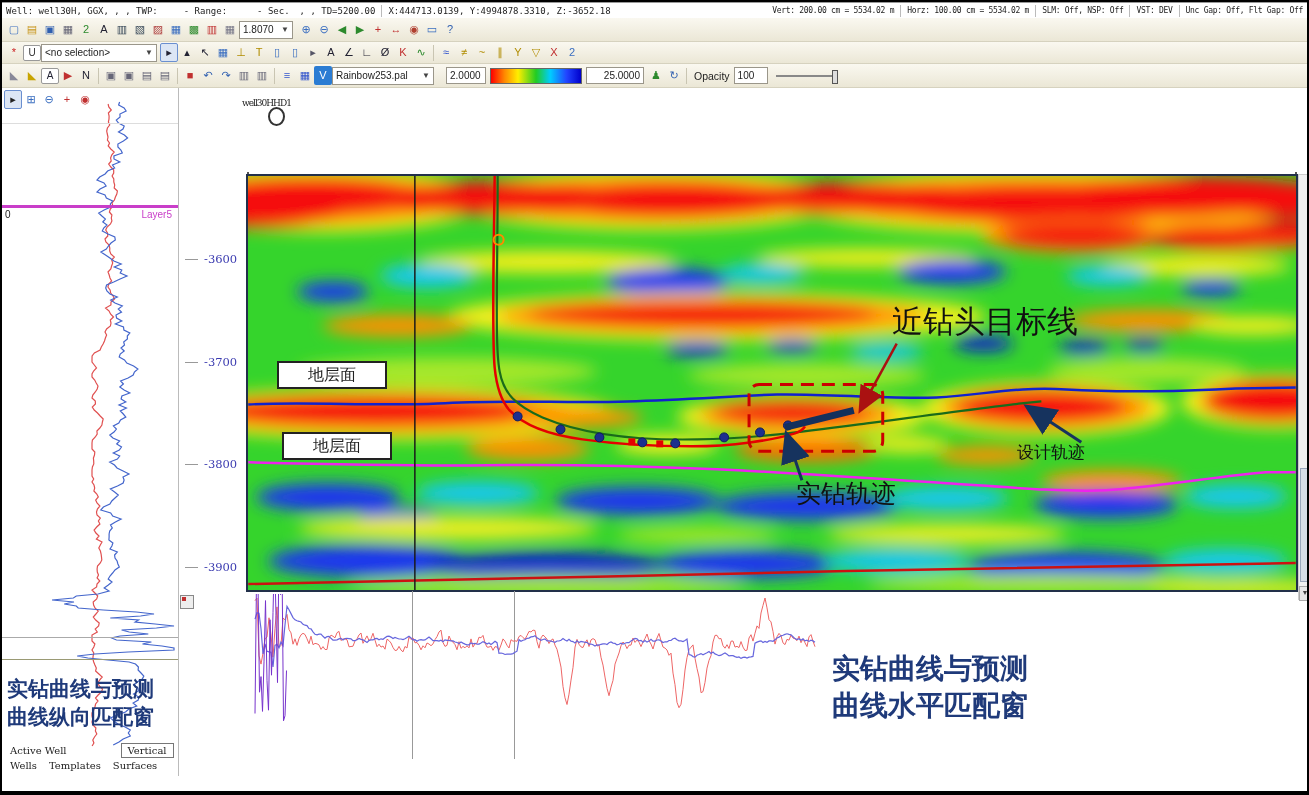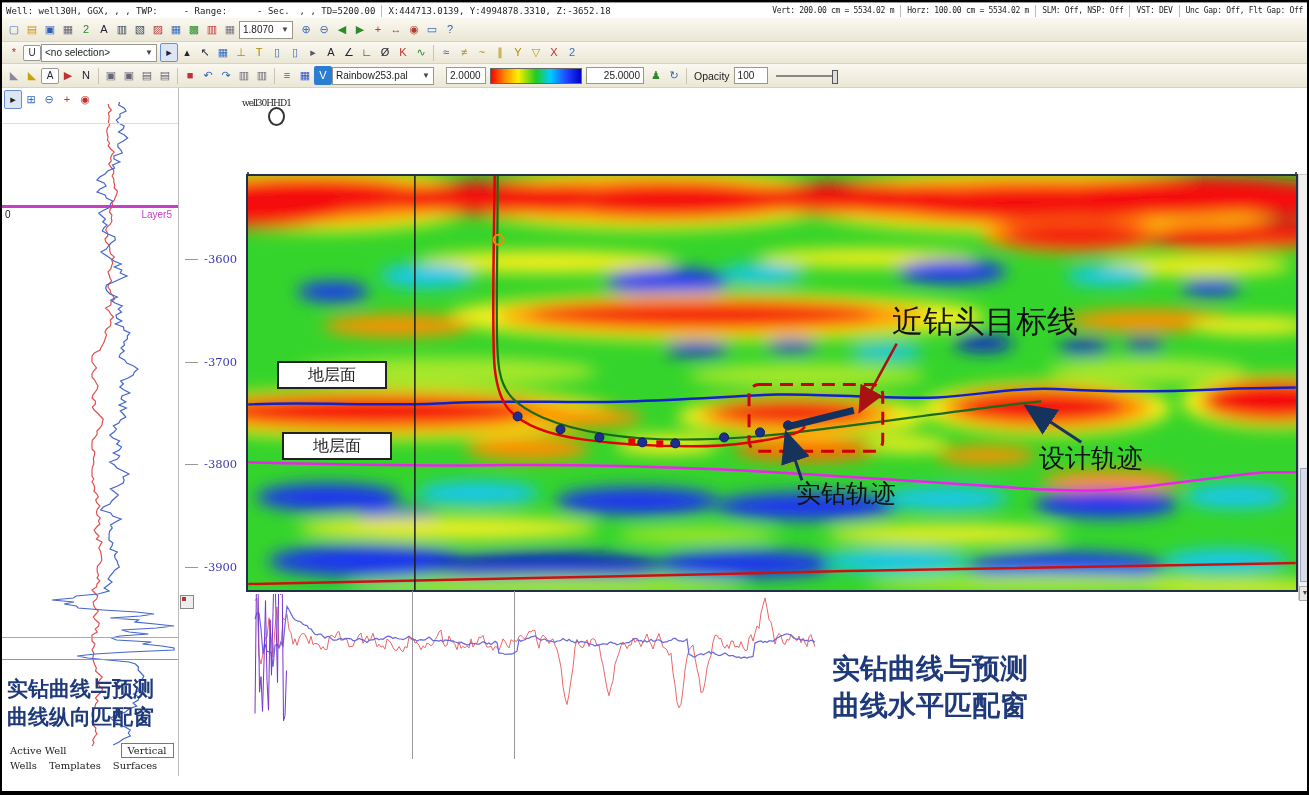--- a/index.html
+++ b/index.html
@@ -57,21 +57,21 @@
   .depth-row{left:183px;width:58px;height:12px;display:flex;align-items:center;}
   .depth-tick{width:13px;height:1px;background:#999;margin-right:6px;}
   .depth-text{font-size:11.5px;color:#3b3bb0;font-family:"DejaVu Serif",serif;}
   
   #seismic{left:244px;top:172px;width:1052px;height:418px;border:2px solid #22304a;box-sizing:border-box;
            background:#35d42c;overflow:hidden;}
   #seismic svg{display:block;}
   .ann{position:absolute;color:#111;white-space:nowrap;}
   #ann-target{left:644px;top:125px;font-size:31px;}
   #ann-actual{left:548px;top:301px;font-size:25px;}
-  #ann-design{left:791px;top:265px;font-size:26px;text-align:center;}
+  #ann-design{left:769px;top:265px;font-size:17px;text-align:center;}
   .horizon-label{position:absolute;width:110px;height:28px;background:#fff;border:2px solid #222;
                  display:flex;align-items:center;justify-content:center;font-size:16px;box-sizing:border-box;}
   #hl1{left:29px;top:185px;}
   #hl2{left:34px;top:256px;}
   
   #scrollbar{left:1296px;top:172px;width:12px;height:426px;background:#f0f0f0;border:1px solid #ccc;box-sizing:border-box;}
   #scroll-thumb{position:absolute;left:1px;top:293px;width:8px;height:112px;background:#d7dde6;border:1px solid #9aa7bb;}
   #scroll-btn{position:absolute;left:0px;top:411px;width:10px;height:13px;background:#e8e8e8;border:1px solid #aaa;
               font-size:7px;text-align:center;line-height:12px;color:#444;}
   

